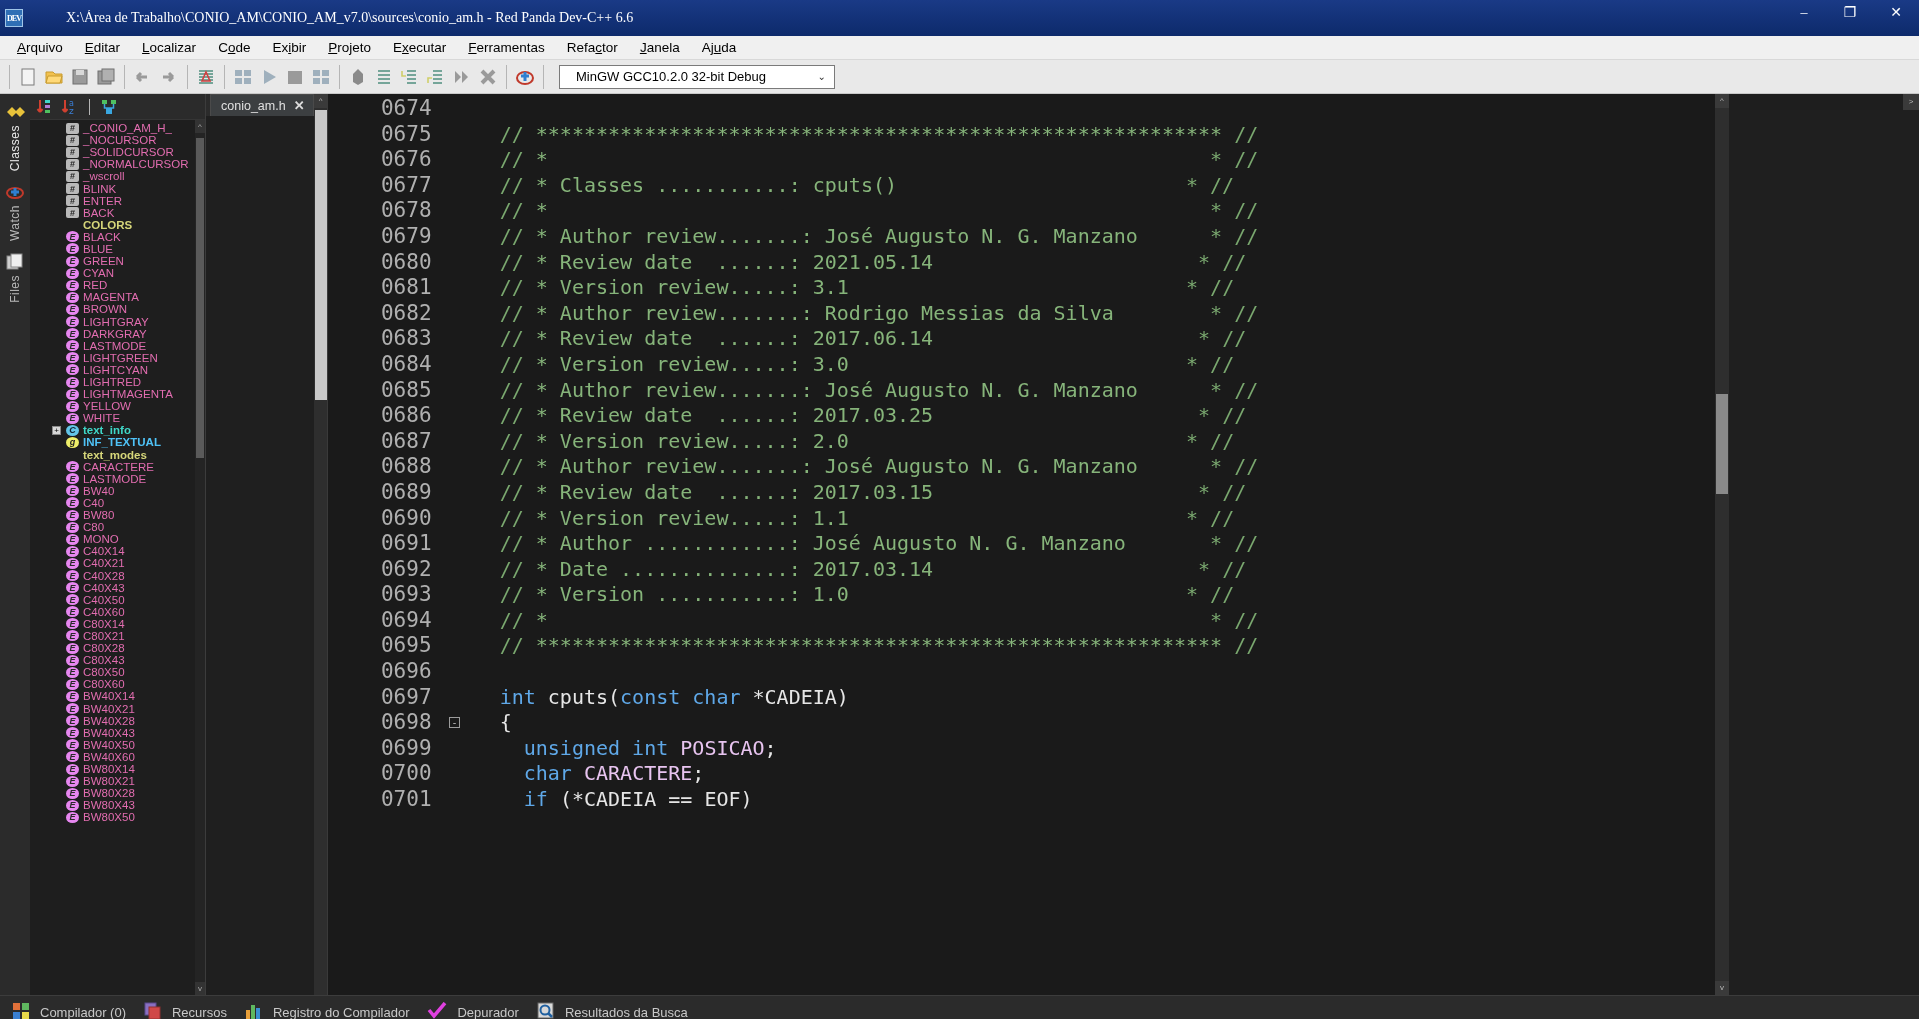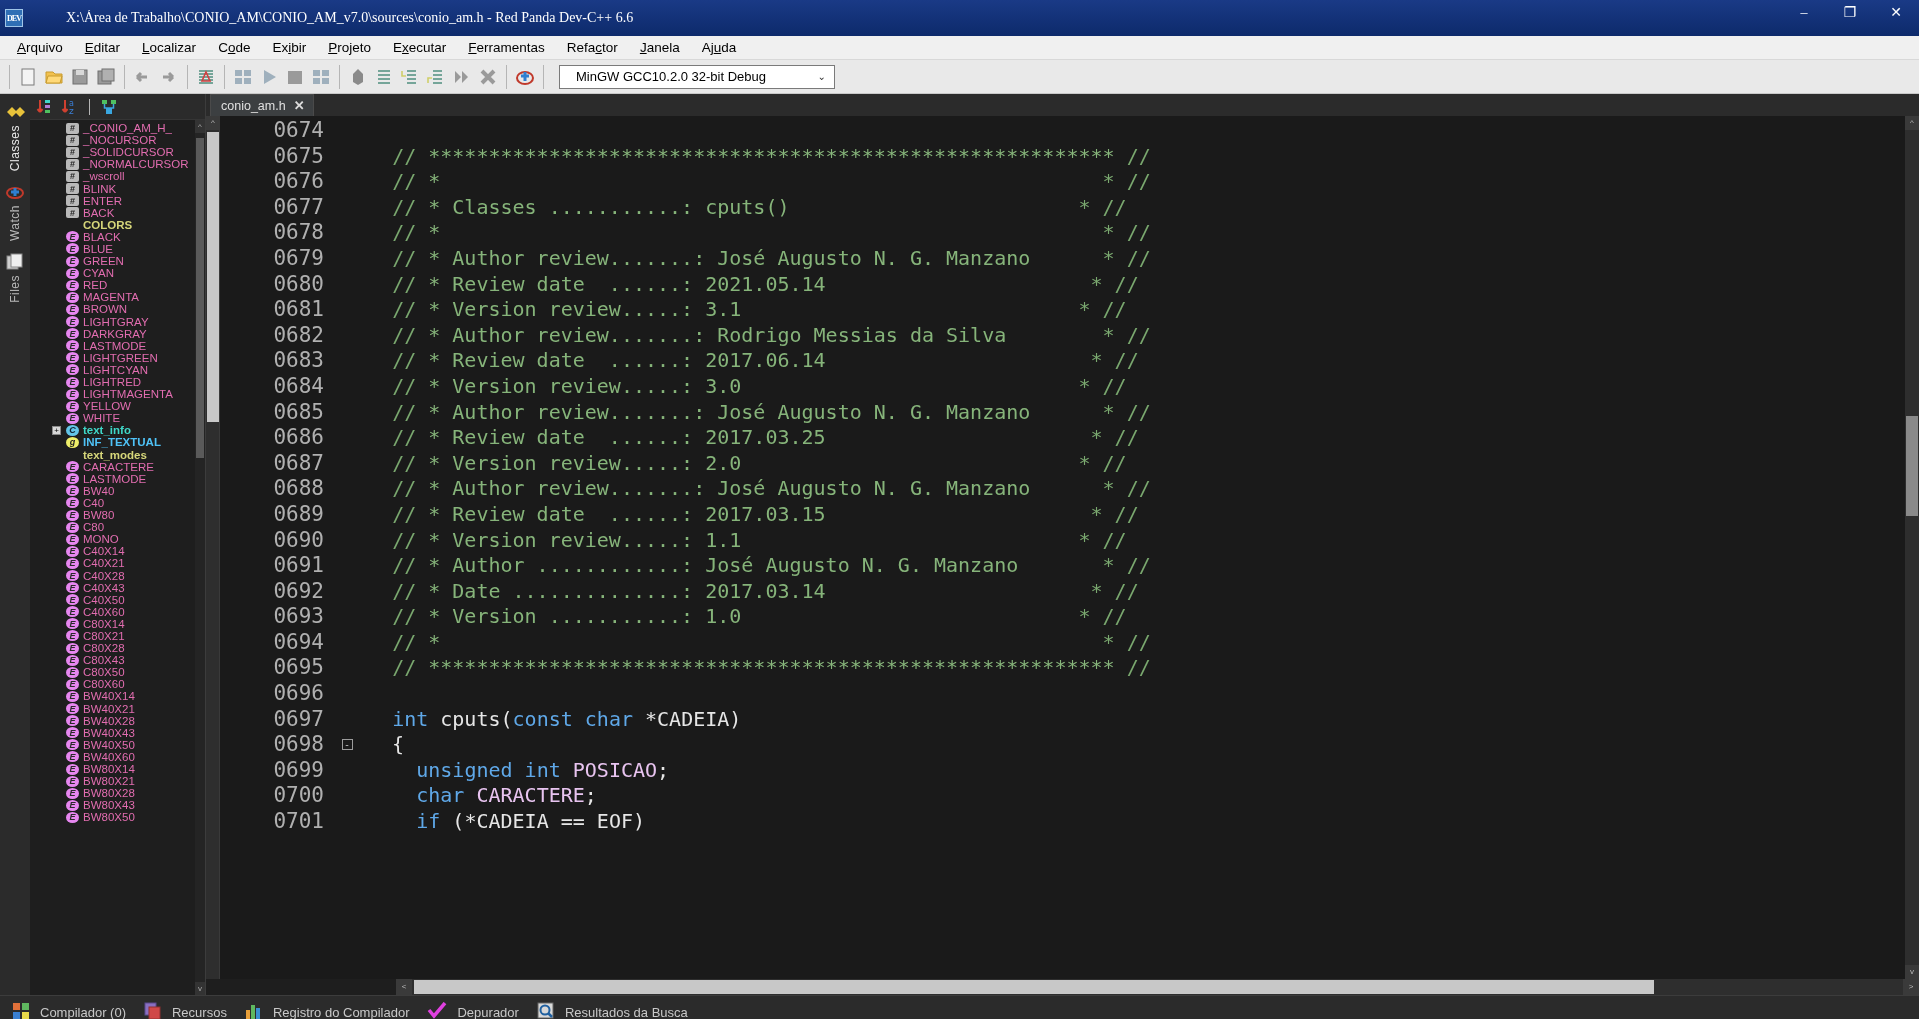--- a/index.html
+++ b/index.html
@@ -153,21 +153,21 @@
   .cscroll .thumb {
     position: absolute; left: 1px; width: 8px; background: #5a5a5a;
     top: 18px; height: 320px;
   }
   .cscroll .ar {
     position:absolute; left:0; width:10px; height:13px; background:#333;
     color:#aaa; font-size:8px; text-align:center; line-height:13px;
   }
 
   
-  #editorarea { flex: 1; display: flex; flex-direction: column; min-width: 0; background: #1f1f1f; }
+  #editorarea { flex: 1; display: flex; flex-direction: row; min-width: 0; background: #1f1f1f; }
   #tabbar {
     height: 22px; background: #2b2b2b;
     display: flex; align-items: flex-end; padding-left: 4px;
   }
   .etab {
     height: 22px; background: #3c3f41;
     display: flex; align-items: center; gap: 8px;
     padding: 0 8px 0 10px; font-size: 12.5px; color: #e0e0e0;
     border-top: 1px solid #4a4a4a; border-left: 1px solid #4a4a4a; border-right: 1px solid #4a4a4a;
   }

